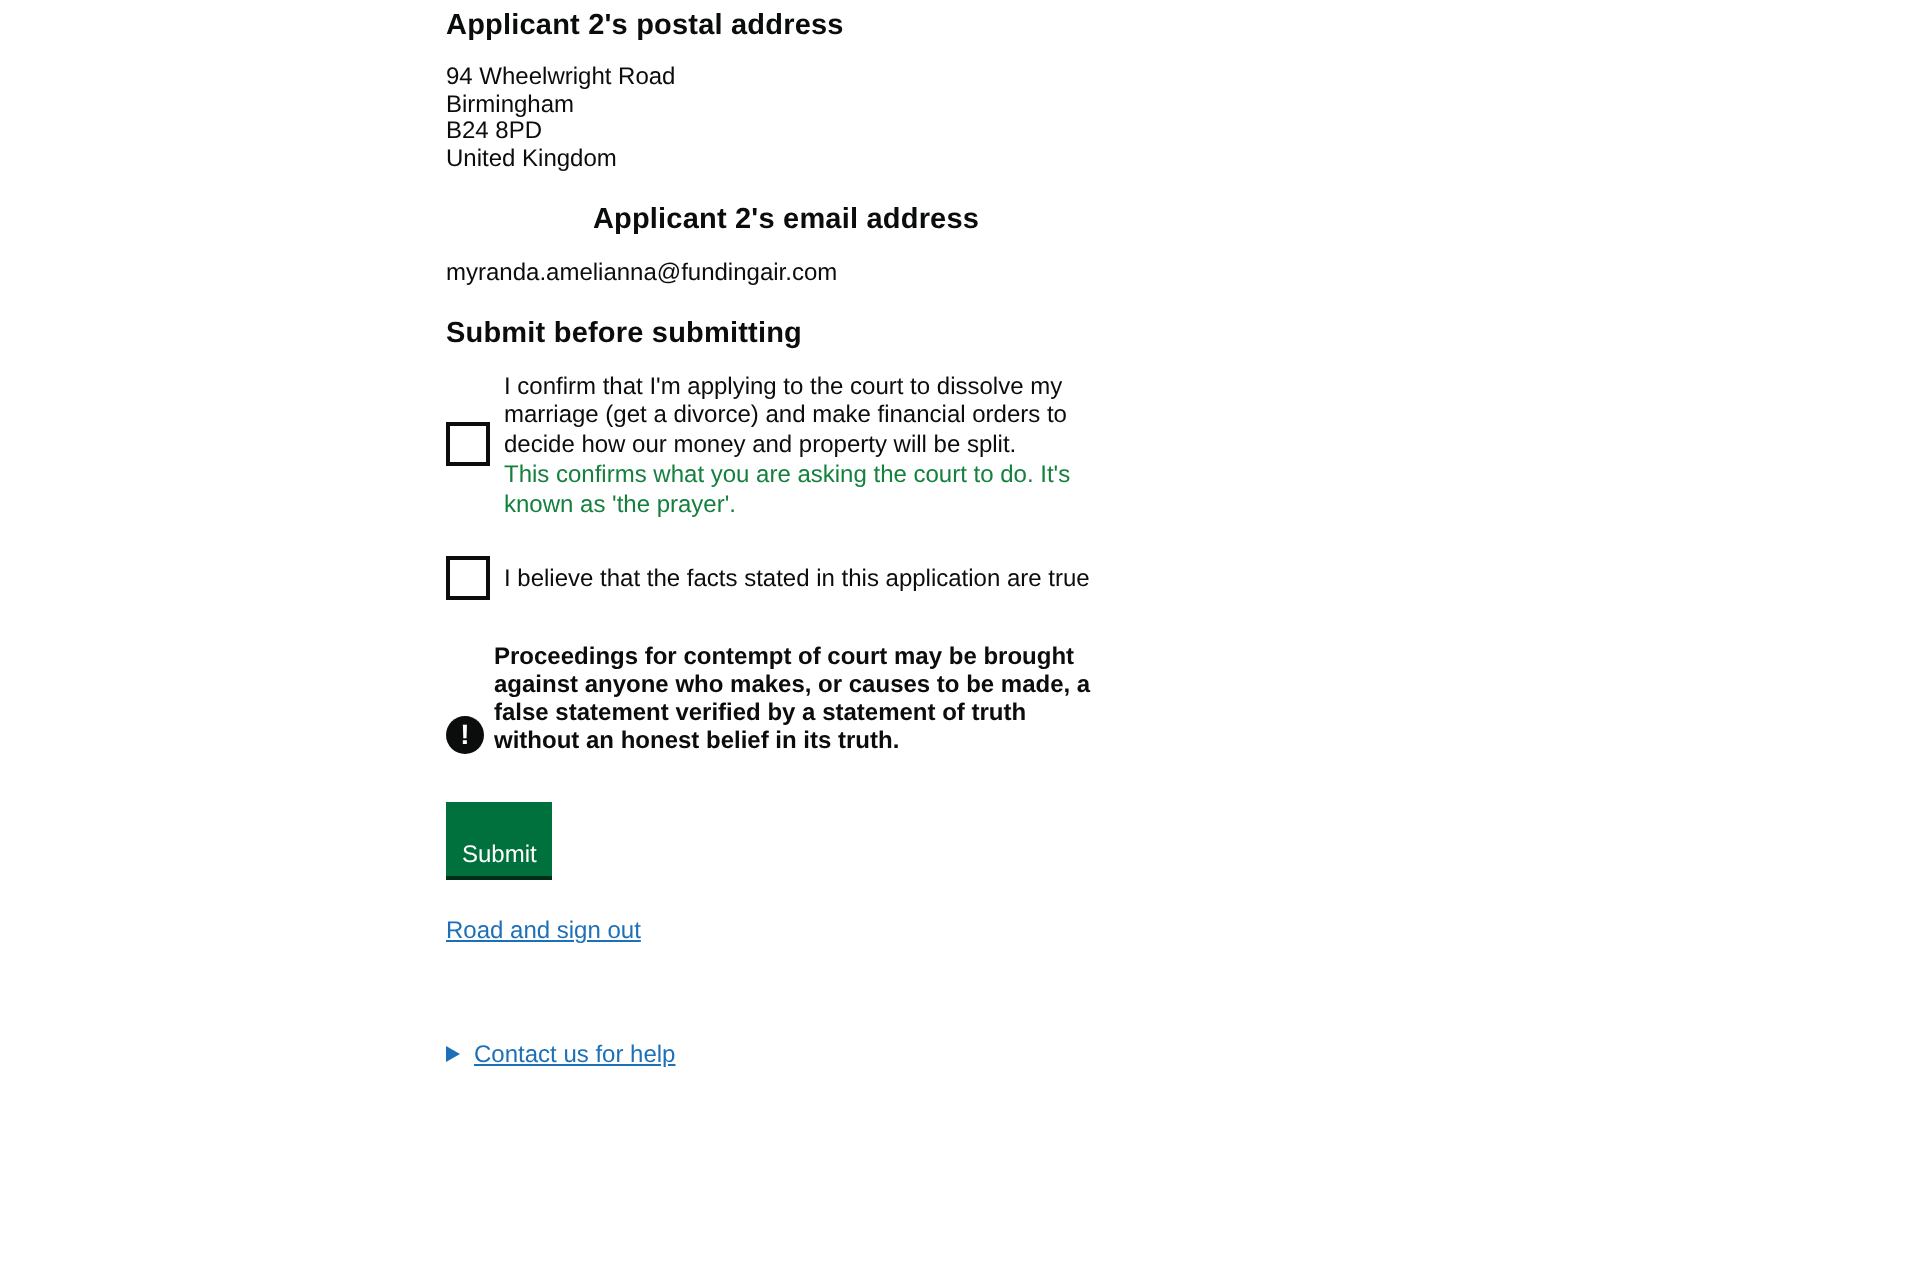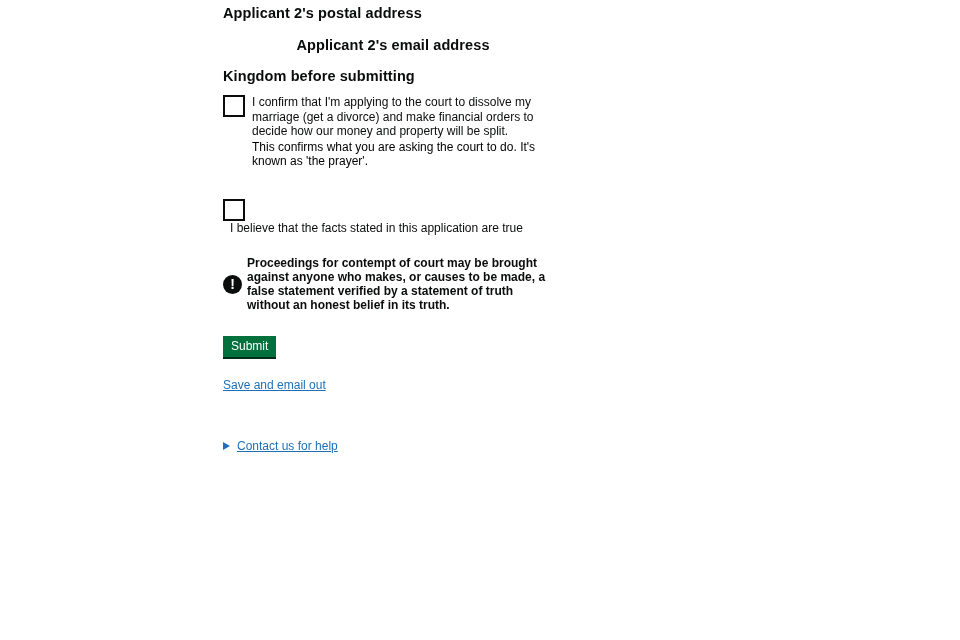--- a/index.html
+++ b/index.html
@@ -31,24 +31,24 @@
     font-size: 12px;
     line-height: 13.5px;
   }
   .email-value {
     margin-top: 12px;
     font-size: 12px;
     line-height: 13.5px;
   }
   .checkbox-row {
     display: flex;
-    align-items: flex-start;
+    align-items: center;
     margin-top: 11px;
   }
-  .checkbox-row.second { margin-top: 30px; flex-direction: column; }
+  .checkbox-row.second { margin-top: 19px; }
   .checkbox-box {
     flex: 0 0 auto;
     width: 22px; height: 22px;
     border: 2px solid #0b0c0c;
     background: #ffffff;
     cursor: pointer;
   }
   .checkbox-texts {
     margin-left: 7px;
     width: 307px;
@@ -56,25 +56,25 @@
   .checkbox-label {
     font-size: 12px;
     line-height: 14.5px;
     cursor: pointer;
     display: block;
   }
   .checkbox-hint {
     margin-top: 1px;
     font-size: 12px;
     line-height: 14.5px;
-    color: #000000;
+    color: #15803d;
   }
   .warning-row {
     display: flex;
-    align-items: center;
+    align-items: flex-end;
     margin-top: 21px;
   }
   .warning-icon {
     flex: 0 0 auto;
     width: 19px; height: 19px;
     border-radius: 50%;
     background: #0b0c0c;
     color: #ffffff;
     text-align: center;
     font-weight: bold;
@@ -92,21 +92,21 @@
   .submit-button {
     display: inline-block;
     margin-top: 24px;
     background: #00703c;
     color: #ffffff;
     border: none;
     box-shadow: 0 2px 0 #002d18;
     font-family: "Liberation Sans", sans-serif;
     font-size: 12px;
     line-height: 13px;
-    padding: 4px 8px 4px 8px;
+    padding: 20px 8px 4px 8px;
     cursor: pointer;
   }
   .save-link-row { margin-top: 18px; }
   .text-link {
     color: #1d70b8;
     text-decoration: underline;
     font-size: 12px;
     line-height: 14px;
     cursor: pointer;
   }
@@ -123,25 +123,32 @@
     margin-right: 7px;
   }
 </style>
 </head>
 <body>
 
 <div class="content">
 
   <h2 class="section-heading">Applicant 2's postal address</h2>
 
+  <div class="address-block">
+    <div class="address-line">94 Wheelwright Road</div>
+    <div class="address-line">Birmingham</div>
+    <div class="address-line">B24 8PD</div>
+    <div class="address-line">United Kingdom</div>
+  </div>
 
   <h2 class="section-heading h-email">Applicant 2's email address</h2>
 
+  <div class="email-value">myranda.amelianna@fundingair.com</div>
 
-  <h2 class="section-heading h-confirm">Kingdom before submitting</h2>
+  <h2 class="section-heading h-confirm">Submit before submitting</h2>
 
   <div class="checkbox-row">
     <div class="checkbox-box"></div>
     <div class="checkbox-texts">
       <span class="checkbox-label">I confirm that I'm applying to the court to dissolve my marriage (get a divorce) and make financial orders to decide how our money and property will be split.</span>
       <div class="checkbox-hint">This confirms what you are asking the court to do. It's known as 'the prayer'.</div>
     </div>
   </div>
 
   <div class="checkbox-row second">
@@ -152,21 +159,21 @@
   </div>
 
   <div class="warning-row">
     <span class="warning-icon"></span>
     <strong class="warning-text">Proceedings for contempt of court may be brought against anyone who makes, or causes to be made, a false statement verified by a statement of truth without an honest belief in its truth.</strong>
   </div>
 
   <button class="submit-button">Submit</button>
 
   <div class="save-link-row">
-    <a class="text-link">Save and email out</a>
+    <a class="text-link">Road and sign out</a>
   </div>
 
   <div class="details-row">
     <span class="details-arrow"></span>
     <a class="text-link">Contact us for help</a>
   </div>
 
 </div>
 
 </body></html>

